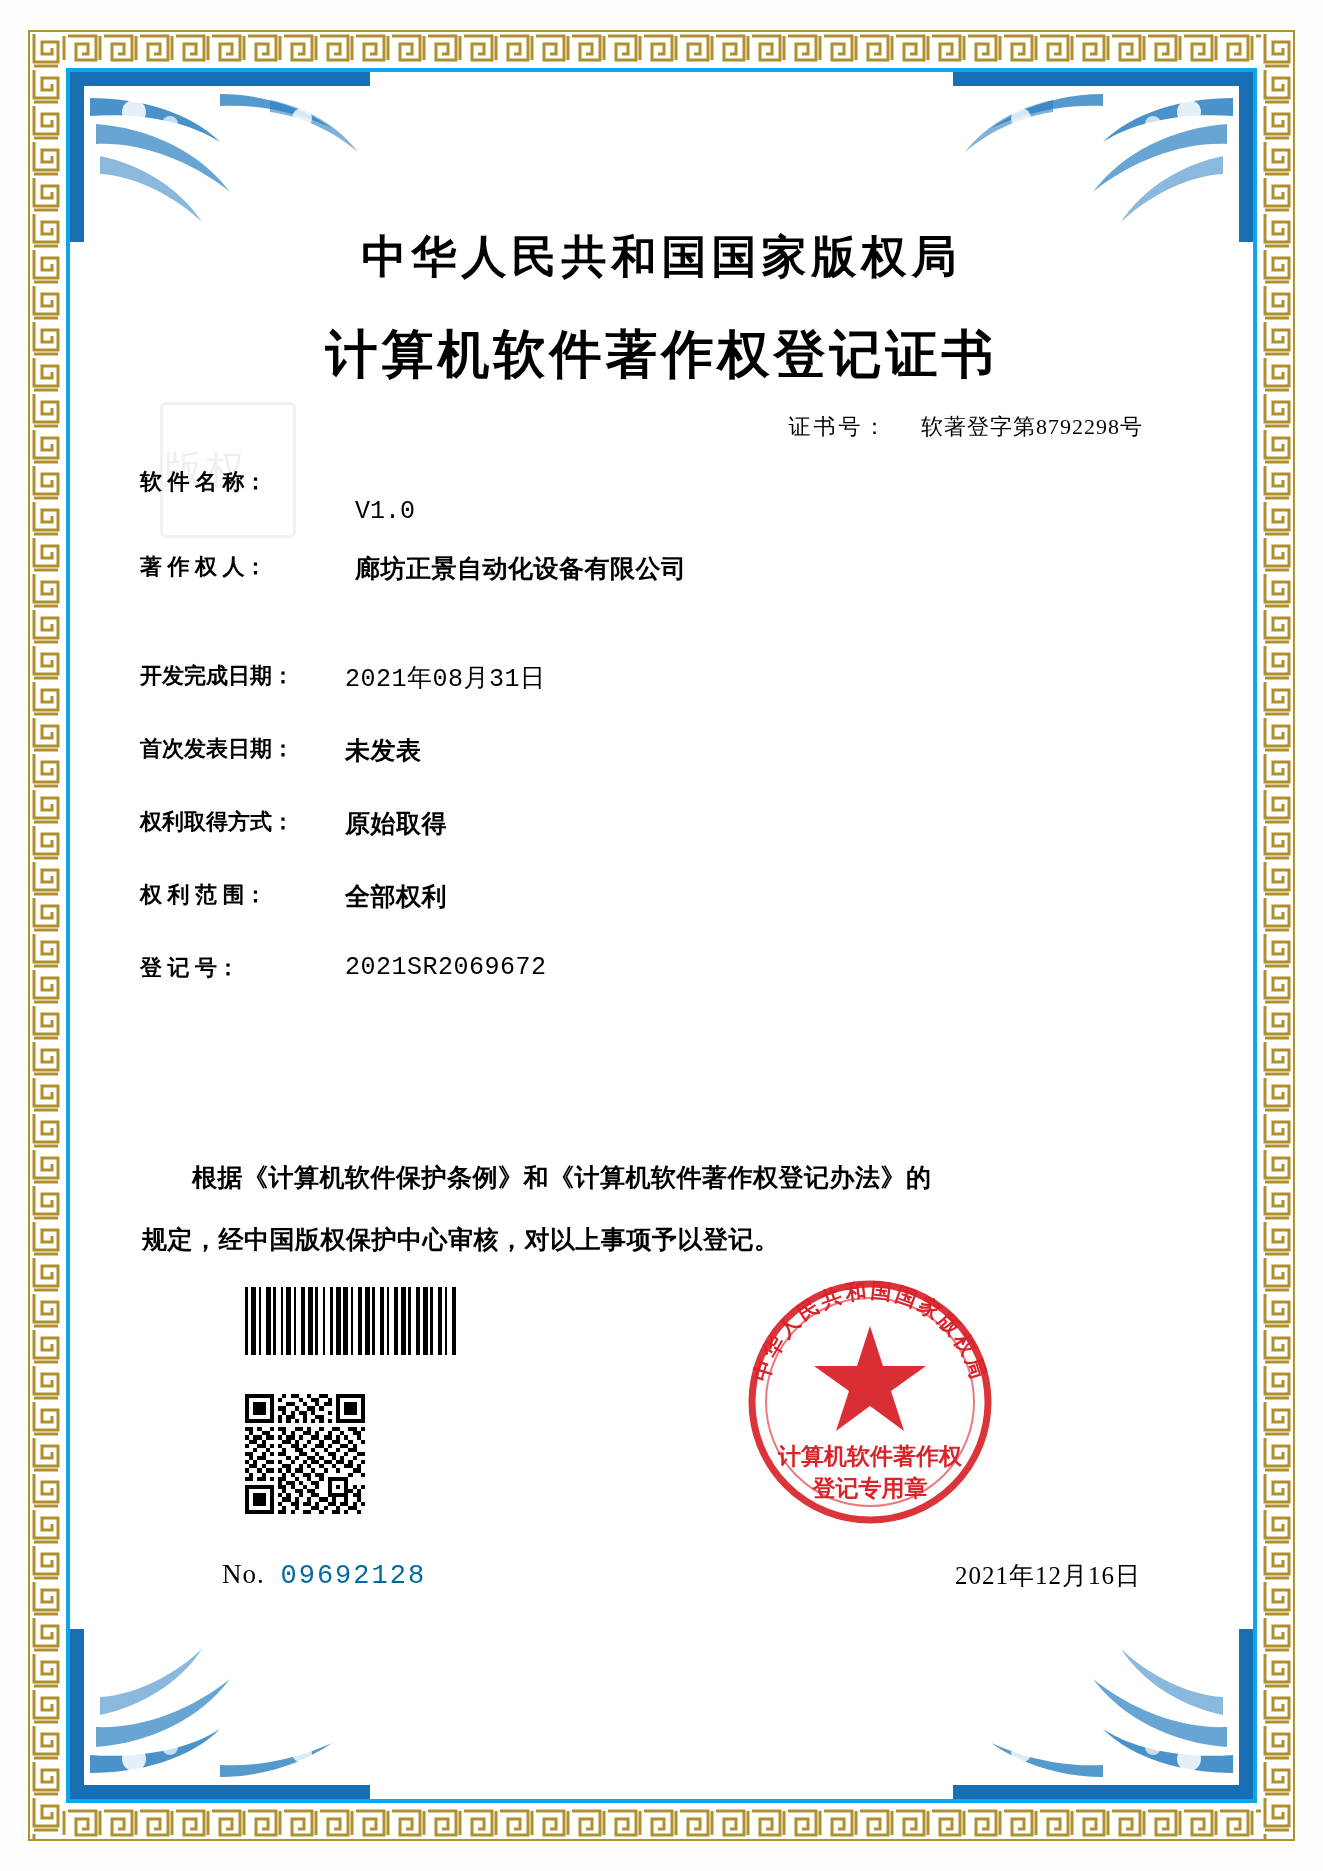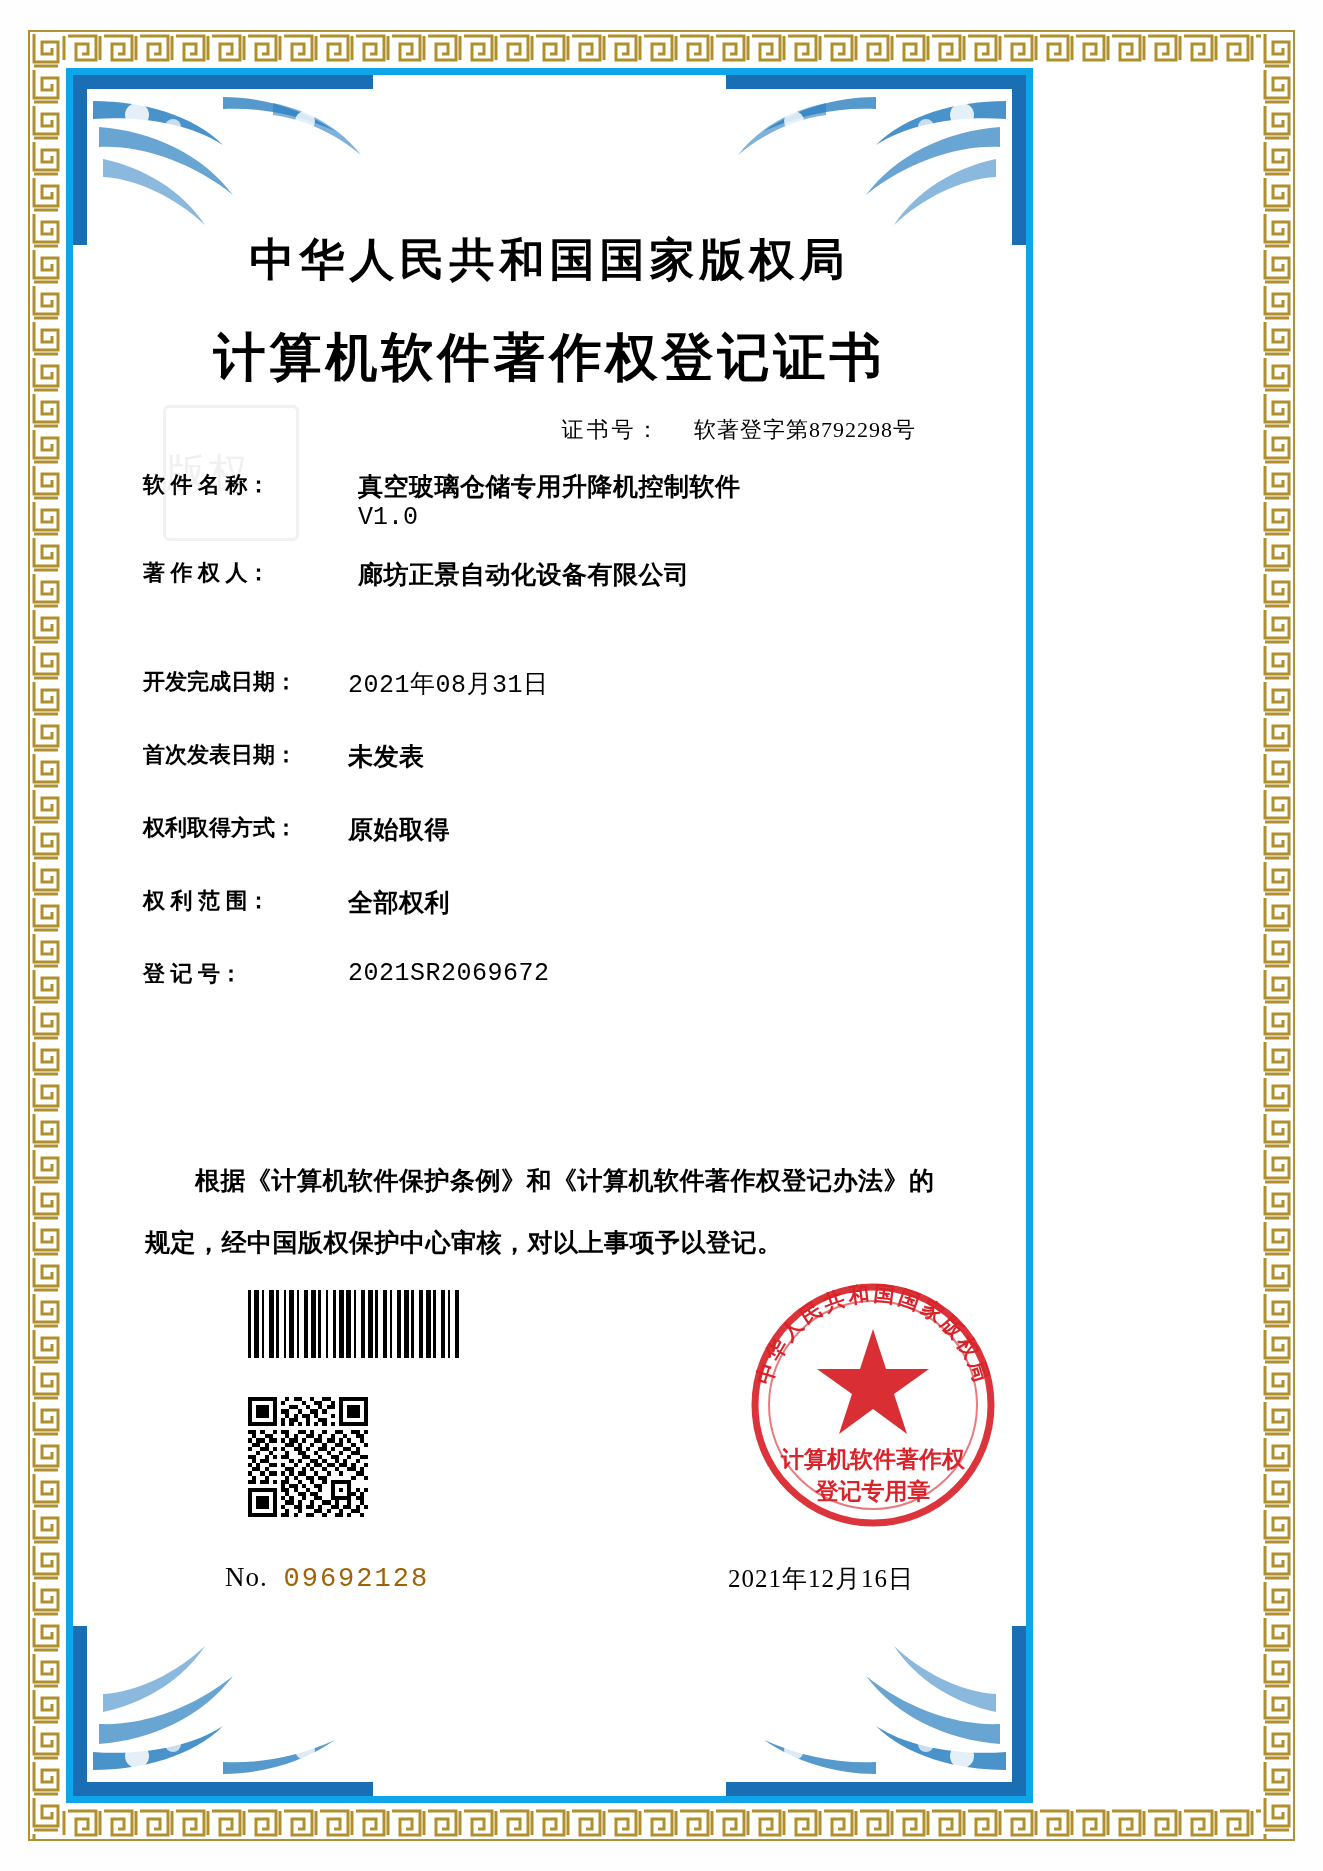--- a/index.html
+++ b/index.html
@@ -55,24 +55,24 @@
     height: 1807px;
   }
   .band-left { left: 30px; }
   .band-right { left: 1261px; }
 
   
   .content-frame {
     position: absolute;
     left: 66px;
     top: 68px;
-    width: 967px;
+    width: 1191px;
     height: 1735px;
     box-sizing: border-box;
-    border: 7px solid #0ea5e9;
+    border: 4px solid #0ea5e9;
     background: #ffffff;
     overflow: hidden;
   }
 
   
   .flourish {
     position: absolute;
     width: 300px;
     height: 170px;
     pointer-events: none;
@@ -245,21 +245,21 @@
     position: absolute;
     left: 152px;
     top: 1487px;
     font-size: 27px;
     color: #000;
     font-family: "Liberation Serif", "DejaVu Serif", serif;
     letter-spacing: 1px;
   }
   .serial .digits {
     font-family: "Liberation Mono", "DejaVu Sans Mono", monospace;
-    color: #a16207;
+    color: #0369a1;
     letter-spacing: 2px;
     margin-left: 8px;
   }
   .issue-date {
     position: absolute;
     right: 112px;
     top: 1487px;
     font-size: 25px;
     color: #000;
     letter-spacing: 1px;
@@ -363,21 +363,20 @@
       <span class="lbl">证书号：</span>
       <span class="val">软著登字第8792298号</span>
     </div>
 
     <div class="watermark">版权</div>
 
     <div class="fields">
 
       <div class="field-row row-name">
         <div class="field-label">软 件 名 称：</div>
-        <div class="field-value">真空玻璃仓储专用升降机控制软件</div>
       </div>
       <div class="name-line2">V1.0</div>
 
       <div class="field-row">
         <div class="field-label">著 作 权 人：</div>
         <div class="field-value">廊坊正景自动化设备有限公司</div>
       </div>
 
       <div class="gap-lg"></div>
 

